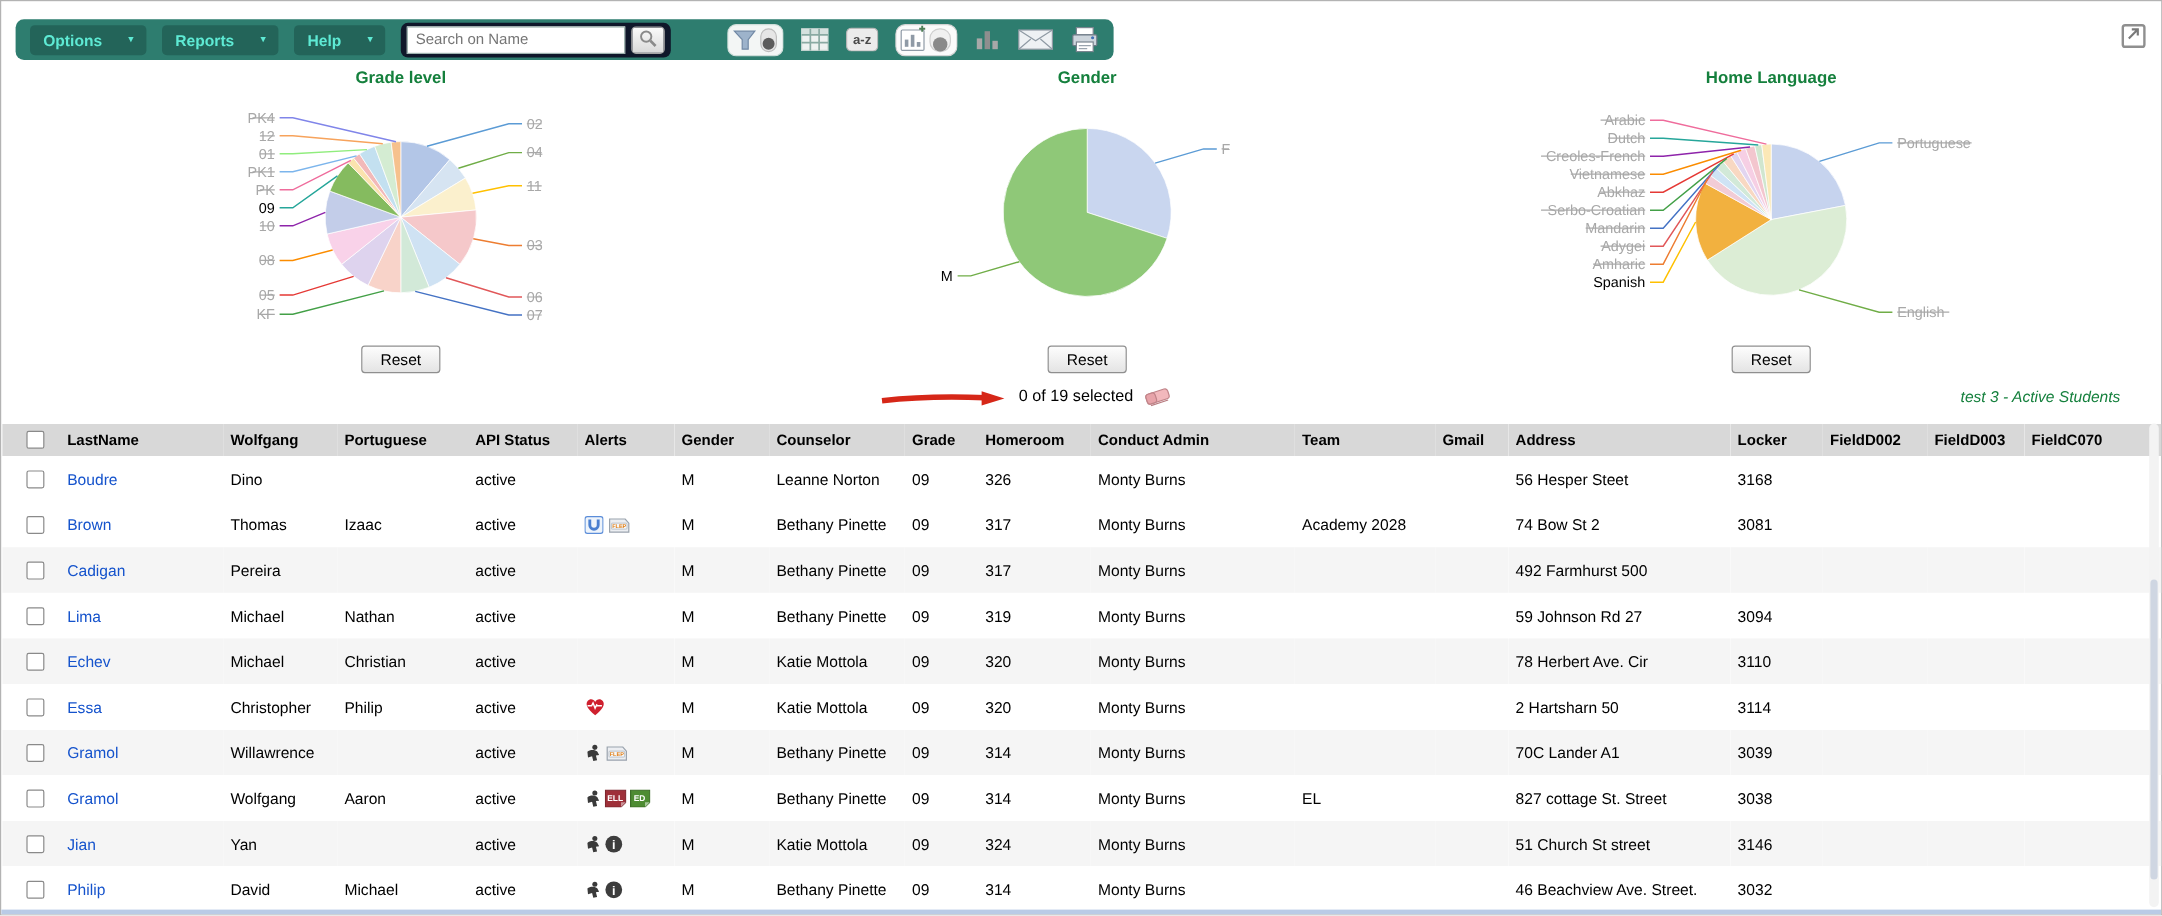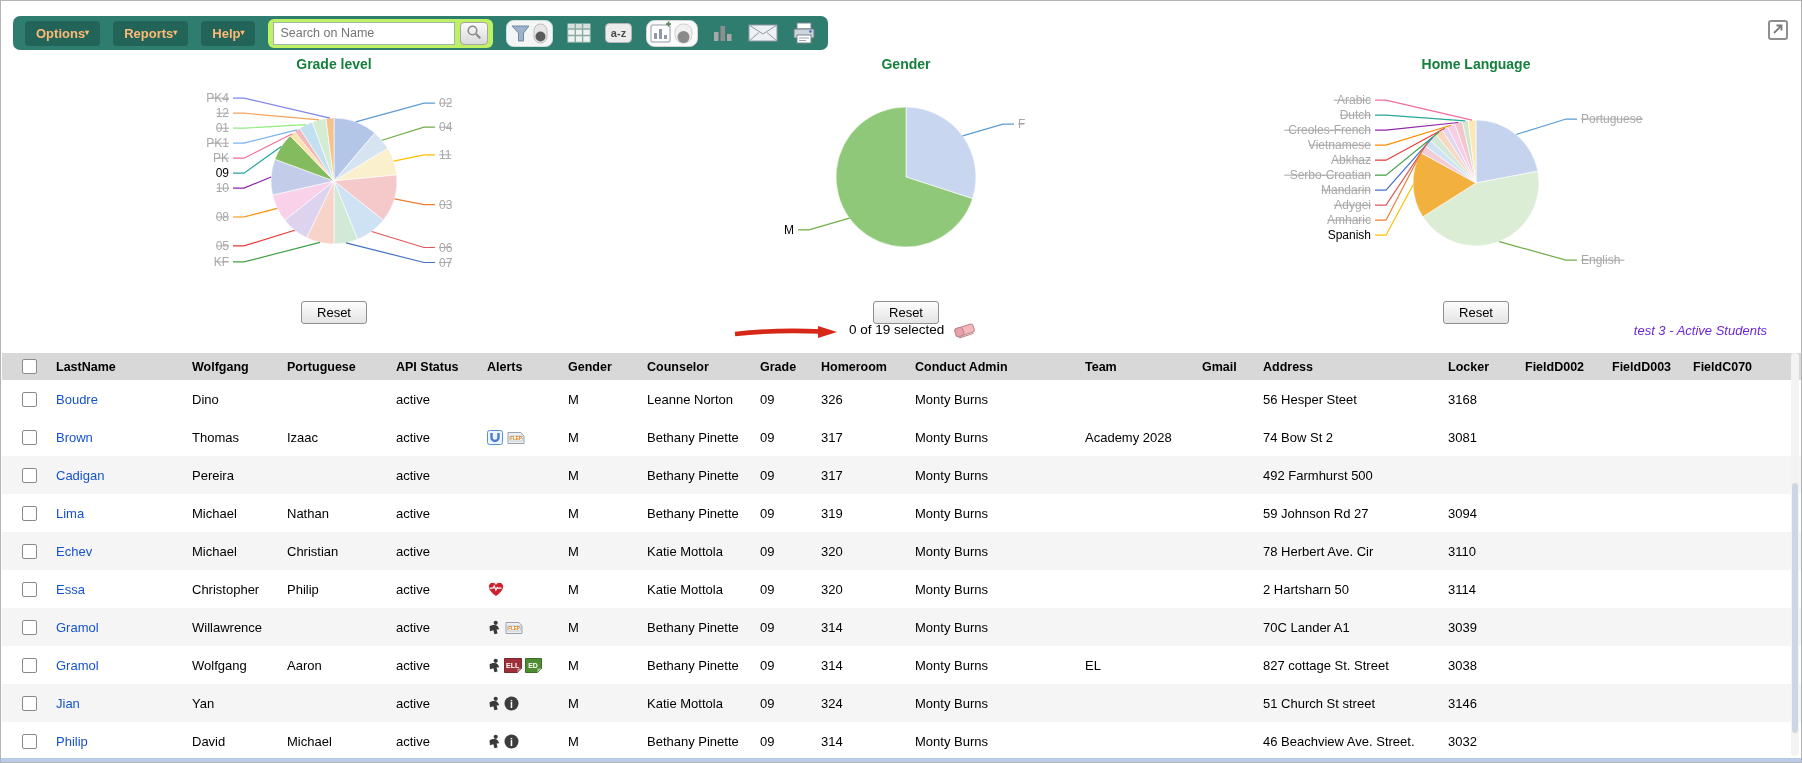--- a/index.html
+++ b/index.html
@@ -1,39 +1,39 @@
 <!DOCTYPE html>
 <html><head>
 <meta charset="utf-8">
 <style>
   html,body{margin:0;padding:0;background:#fff;font-family:"Liberation Sans",sans-serif;}
   .page{position:relative;width:1802px;height:763px;box-sizing:border-box;border:1px solid #b3b3b3;background:#fff;overflow:hidden;}
 
   
   .toolbar{position:absolute;left:12px;top:15px;height:34px;background:#2e7d6f;border-radius:7px;display:flex;align-items:center;gap:13px;padding:0 12px;}
-  .tb-btn{height:25px;padding:0 11px;background:#236459;border:none;border-radius:4px;color:#fdba74;font-weight:bold;font-size:13px;display:flex;align-items:center;gap:0;cursor:pointer;}
+  .tb-btn{height:25px;padding:0 11px;background:#236459;border:none;border-radius:4px;color:#5eead4;font-weight:bold;font-size:13px;display:flex;align-items:center;gap:22px;cursor:pointer;}
   .tb-btn .caret{font-size:8px;line-height:1;}
-  .search-group{background:#bef264;border-radius:6px;padding:3px 5px;display:flex;align-items:center;gap:5px;}
+  .search-group{background:#0f172a;border-radius:6px;padding:3px 5px;display:flex;align-items:center;gap:5px;}
   .search-input{width:168px;height:21px;border:1px solid #9fb4b0;font-size:12.5px;padding:0 6px;font-family:"Liberation Sans",sans-serif;}
   .search-btn{width:28px;height:23px;background:linear-gradient(#fafafa,#d9d9d9);border:1px solid #a5a5a5;border-radius:4px;display:flex;align-items:center;justify-content:center;cursor:pointer;}
   .tb-icon{display:flex;align-items:center;cursor:pointer;}
   .expand-btn{position:absolute;top:19px;right:13px;width:20px;height:20px;border:2px solid #8f8f8f;border-radius:3px;background:#fff;display:flex;align-items:center;justify-content:center;box-sizing:border-box;cursor:pointer;}
 
   
   .chart{position:absolute;top:55px;width:420px;text-align:center;}
   .chart-title{font-size:14px;font-weight:bold;height:20px;color:#15803d;}
   .pie-svg{display:block;}
   svg text{font-family:"Liberation Sans",sans-serif;}
-  .reset-btn{margin-top:13px;padding:3px 15px;font-size:13px;background:linear-gradient(#fdfdfd,#e4e4e4);border:1px solid #8f8f8f;border-radius:3px;cursor:pointer;font-family:"Liberation Sans",sans-serif;}
+  .reset-btn{margin-top:0;padding:3px 15px;font-size:13px;background:linear-gradient(#fdfdfd,#e4e4e4);border:1px solid #8f8f8f;border-radius:3px;cursor:pointer;font-family:"Liberation Sans",sans-serif;}
 
   
   .arrow{position:absolute;left:732px;top:324px;}
   .status-text{position:absolute;left:848px;top:321px;font-size:13.5px;color:#000;}
   .eraser{position:absolute;left:952px;top:320px;}
-  .view-label{position:absolute;right:34px;top:322px;font-size:13px;font-style:italic;color:#6d28d9;}
+  .view-label{position:absolute;right:34px;top:322px;font-size:13px;font-style:italic;color:#15803d;}
 
   
   .tablewrap{position:absolute;top:352px;left:1px;width:1800px;}
   table{border-collapse:collapse;table-layout:fixed;width:1800px;}
   thead th{background:#d8d8d8;font-size:12.5px;font-weight:bold;text-align:left;height:27px;padding:0 6px;color:#000;white-space:nowrap;overflow:hidden;}
   tbody td{height:38px;font-size:13px;padding:0 6px;color:#000;white-space:nowrap;overflow:hidden;}
   tbody tr.alt{background:#f5f5f5;}
   .cb{width:13px;height:13px;border:1px solid #8a8a8a;border-radius:2px;background:#fff;margin-left:14px;}
   a.slink{color:#1553cc;text-decoration:none;cursor:pointer;}
   .alerts-cell{display:flex;gap:3px;align-items:center;}
@@ -65,21 +65,21 @@
       <input class="search-input" type="text" placeholder="Search on Name" style="">
       <button class="search-btn">
         <span>
           <svg width="16" height="16" viewBox="0 0 16 16">
               <circle cx="6.5" cy="6.5" r="4.3" fill="none" stroke="#8a8a8a" stroke-width="1.6"></circle>
               <line x1="10" y1="10" x2="14.3" y2="14.3" stroke="#8a8a8a" stroke-width="2.2"></line>
             </svg>
         </span>
       </button>
     </div>
-    <span id="tb-icons" style="display:flex;align-items:center;gap:14px;">
+    <span id="tb-icons" style="display:flex;align-items:center;gap:14px;margin-left:34px;">
         <span class="tb-icon">
           <svg width="47" height="27" viewBox="0 0 47 27">
             <rect x="0.5" y="0.5" width="46" height="26" rx="7" fill="#f3f6f5" stroke="#cfdeda"></rect>
             <path d="M6 6 L23 6 L17.5 13 L17.5 21 L12.5 21 L12.5 13 Z" fill="#9db3cb" stroke="#7189a5"></path>
             <rect x="28" y="4" width="13" height="19" rx="6.5" fill="#e6e6e6" stroke="#bdbdbd"></rect>
             <circle cx="34.5" cy="16.5" r="5" fill="#5c5c5c"></circle>
           </svg>
         </span>
         <span class="tb-icon">
           <svg width="24" height="20" viewBox="0 0 24 20">

